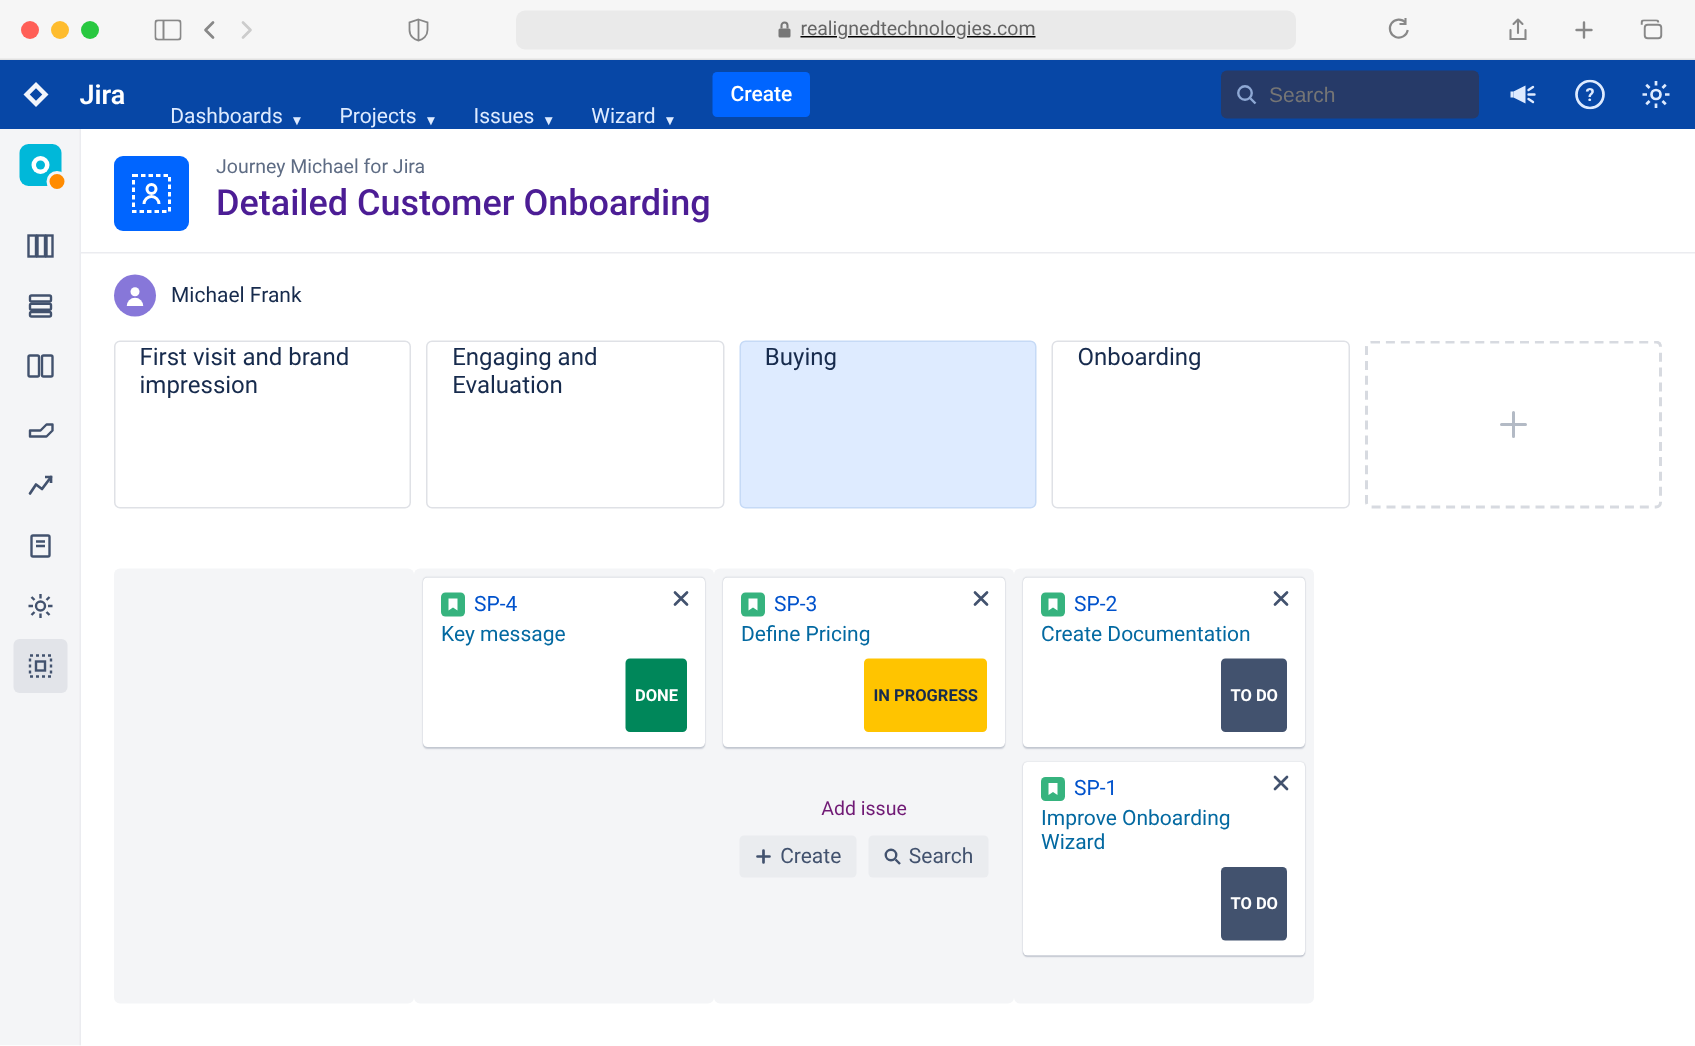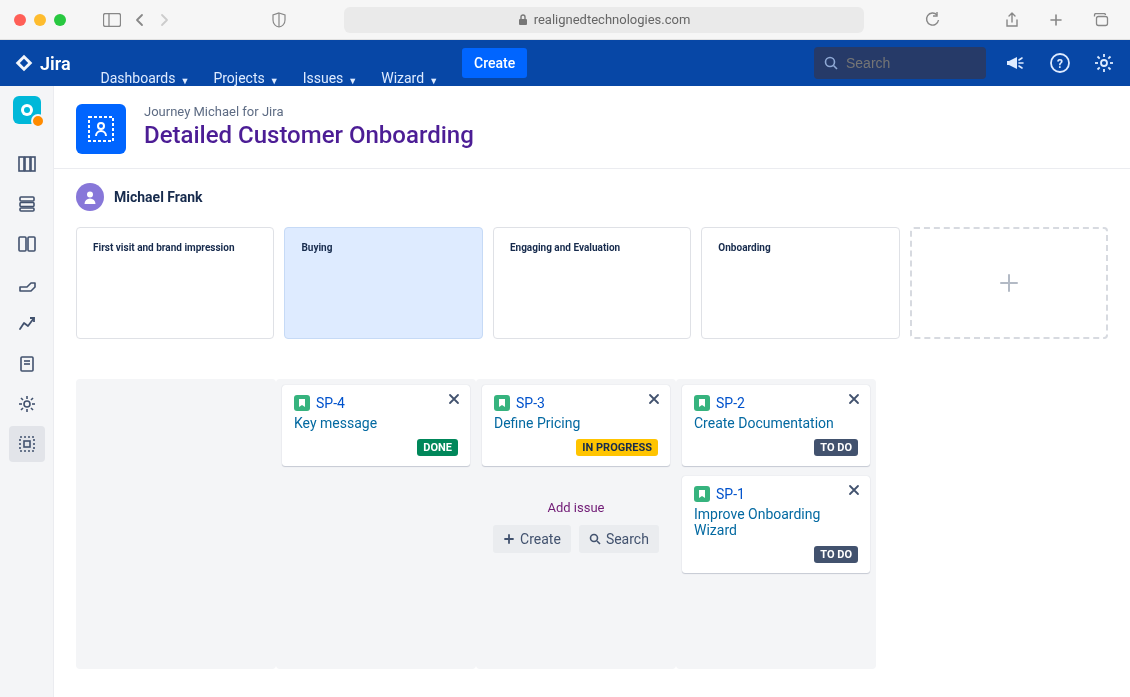--- a/index.html
+++ b/index.html
@@ -1,30 +1,30 @@
 <!DOCTYPE html>
 <html><head>
 <meta charset="utf-8">
 <style>
 * { margin: 0; padding: 0; box-sizing: border-box; }
 body { font-family: -apple-system, BlinkMacSystemFont, "Segoe UI", Roboto, sans-serif; background: #fff; width: 1130px; height: 697px; overflow: hidden; position: relative; }
 
 
-.browser-chrome { height: 40px; background: #f6f6f6; display: flex; align-items: center; padding: 0 14px; border-bottom: 1px solid #e1e1e1; }
+.browser-chrome { height: 40px; background: #f6f6f6; display: flex; align-items: center; padding: 0 14px; border-bottom: 1px solid #e1e1e1; text-decoration: underline; }
 .traffic-lights { display: flex; gap: 8px; margin-right: 30px; }
 .dot { width: 12px; height: 12px; border-radius: 50%; }
 .dot.red { background: #ff5f57; } .dot.yellow { background: #febc2e; } .dot.green { background: #28c840; }
 .chrome-icon { color: #888; margin: 0 7px; display:flex; align-items:center; justify-content:center; }
 .url-bar { flex: 0 0 520px; height: 26px; background: #eaeaea; border-radius: 6px; display:flex; align-items:center; justify-content:center; gap:6px; color:#666; font-size:13px; margin: 0 auto; }
 .url-bar .lock { font-size: 11px; }
 .chrome-right { margin-left:auto; display:flex; gap:16px; }
 
 
 .topnav { height: 46px; background: #0747a6; display:flex; align-items:center; padding: 0 14px; color: #deebff; }
-.jira-logo { display:flex; align-items:center; gap:6px; color:#fff; font-weight:600; font-size:18px; margin-right: 18px; }
+.jira-logo { display:flex; align-items:center; gap:19px; color:#fff; font-weight:600; font-size:18px; margin-right: 18px; }
 .nav-item { display:flex; align-items:flex-end; gap:5px; padding: 0 12px; font-size:14px; cursor:pointer; height:46px; }
 .chev { font-size:9px; }
 .create-btn { background:#0065ff; color:#fff; padding:7px 12px; border-radius:3px; font-size:14px; font-weight:500; margin-left:12px; }
 .search-box { margin-left:auto; background:#263a68; height:32px; width:172px; border-radius:4px; display:flex; align-items:center; padding:0 10px; gap:8px; color:#8ea8d4; }
 .topnav-right { display:flex; align-items:center; gap:20px; margin-left:18px; color:#deebff; }
 .topnav-right .ic { width:24px; height:24px; display:flex; align-items:center; justify-content:center; }
 
 
 .body-wrap { display:flex; height: calc(697px - 40px - 46px); }
 
@@ -37,39 +37,39 @@
 .rail-item.active { background:#e2e4e9; }
 .rail-sep { height:14px; }
 
 
 .main { flex:1; overflow:auto; }
 .page-header { padding:18px 22px 14px 22px; border-bottom:1px solid #ebecf0; display:flex; gap:18px; align-items:flex-start; }
 .page-icon { width:50px; height:50px; background:#0065ff; border-radius:6px; display:flex; align-items:center; justify-content:center; }
 .crumb { font-size:13px; color:#5e6c84; margin-bottom:2px; }
 .page-title { font-size:24px; font-weight:500; color:#4c1d95; }
 
-.section { padding: 14px 22px 0 22px; font-weight: bold; }
+.section { padding: 14px 22px 0 22px; }
 .user-row { display:flex; align-items:center; gap:10px; margin-bottom:16px; }
 .user-avatar { width:28px; height:28px; border-radius:50%; background:#8777d9; color:#fff; display:flex; align-items:center; justify-content:center; }
 .user-name { font-size:14px; color:#172b4d; }
 
 .stages { display:flex; gap:10px; }
-.stage-card { width:200px; height:112px; border:1px solid #dfe1e6; border-radius:4px; padding:14px 16px; font-size:10px; color:#172b4d; background:#fff; }
+.stage-card { width:200px; height:112px; border:1px solid #dfe1e6; border-radius:4px; padding:0 16px; font-size:16px; color:#172b4d; background:#fff; }
 .stage-card.selected { background:#deebff; border-color:#c6daf6; }
 .stage-add { width:200px; height:112px; border:2px dashed #d7dae0; border-radius:4px; display:flex; align-items:center; justify-content:center; color:#b3bac5; font-size:26px; }
 
 .columns { display:flex; padding: 40px 22px 22px 22px; }
 .col { width:200px; background:#f4f5f7; border-radius:4px; min-height:290px; padding:6px; display:flex; flex-direction:column; gap:10px; }
 .issue-card { background:#fff; border-radius:3px; box-shadow:0 1px 1px rgba(9,30,66,.18), 0 0 1px rgba(9,30,66,.2); padding:10px 12px 10px 12px; position:relative; }
 .issue-top { display:flex; align-items:center; gap:6px; }
 .issue-type { width:16px; height:16px; background:#36b37e; border-radius:3px; display:flex; align-items:center; justify-content:center; }
 .issue-key { color:#0052cc; font-size:14px; }
 .issue-x { position:absolute; top:8px; right:10px; color:#42526e; cursor:pointer; }
 .issue-summary { font-size:14px; color:#0369a1; margin-top:4px; }
-.status-lozenge { display:inline-block; font-size:11px; font-weight:700; padding:2px 6px; border-radius:3px; margin-top:8px; float:right; }
+.status-lozenge { display:inline-block; font-size:11px; font-weight:700; padding:18px 6px; border-radius:3px; margin-top:8px; float:right; }
 .lz-done { background:#00875a; color:#fff; }
 .lz-progress { background:#ffc400; color:#172b4d; }
 .lz-todo { background:#42526e; color:#fff; }
 
 .add-issue { text-align:center; }
 .add-issue-label { font-size:13px; color:#701a75; margin-bottom:10px; }
 .add-buttons { display:flex; gap:8px; justify-content:center; }
 .btn-small { background:#eaecef; border-radius:3px; padding:6px 10px; font-size:14px; color:#42526e; display:flex; align-items:center; gap:5px; cursor:pointer; }
 
 svg { display:block; }
@@ -304,22 +304,22 @@
           <svg width="16" height="16" viewBox="0 0 16 16">
               <circle cx="8" cy="5.5" r="3" fill="#fff"></circle>
               <path d="M2.5 15 a5.5 5.5 0 0 1 11 0" fill="#fff"></path>
             </svg>
         </div>
         <span class="user-name">Michael Frank</span>
       </div>
 
       <div class="stages" id="stages-row">
           <div class="stage-card">First visit and brand impression</div>
+          <div class="stage-card">Engaging and Evaluation</div>
           <div class="stage-card selected">Buying</div>
-          <div class="stage-card">Engaging and Evaluation</div>
           <div class="stage-card">Onboarding</div>
           <div class="stage-add">
             <svg width="22" height="22" viewBox="0 0 22 22">
               <path d="M11 3 V19 M3 11 H19" stroke="#b3bac5" stroke-width="2" stroke-linecap="round"></path>
             </svg>
           </div>
         </div>
     </div>
 
     <div class="columns" id="columns-row">

